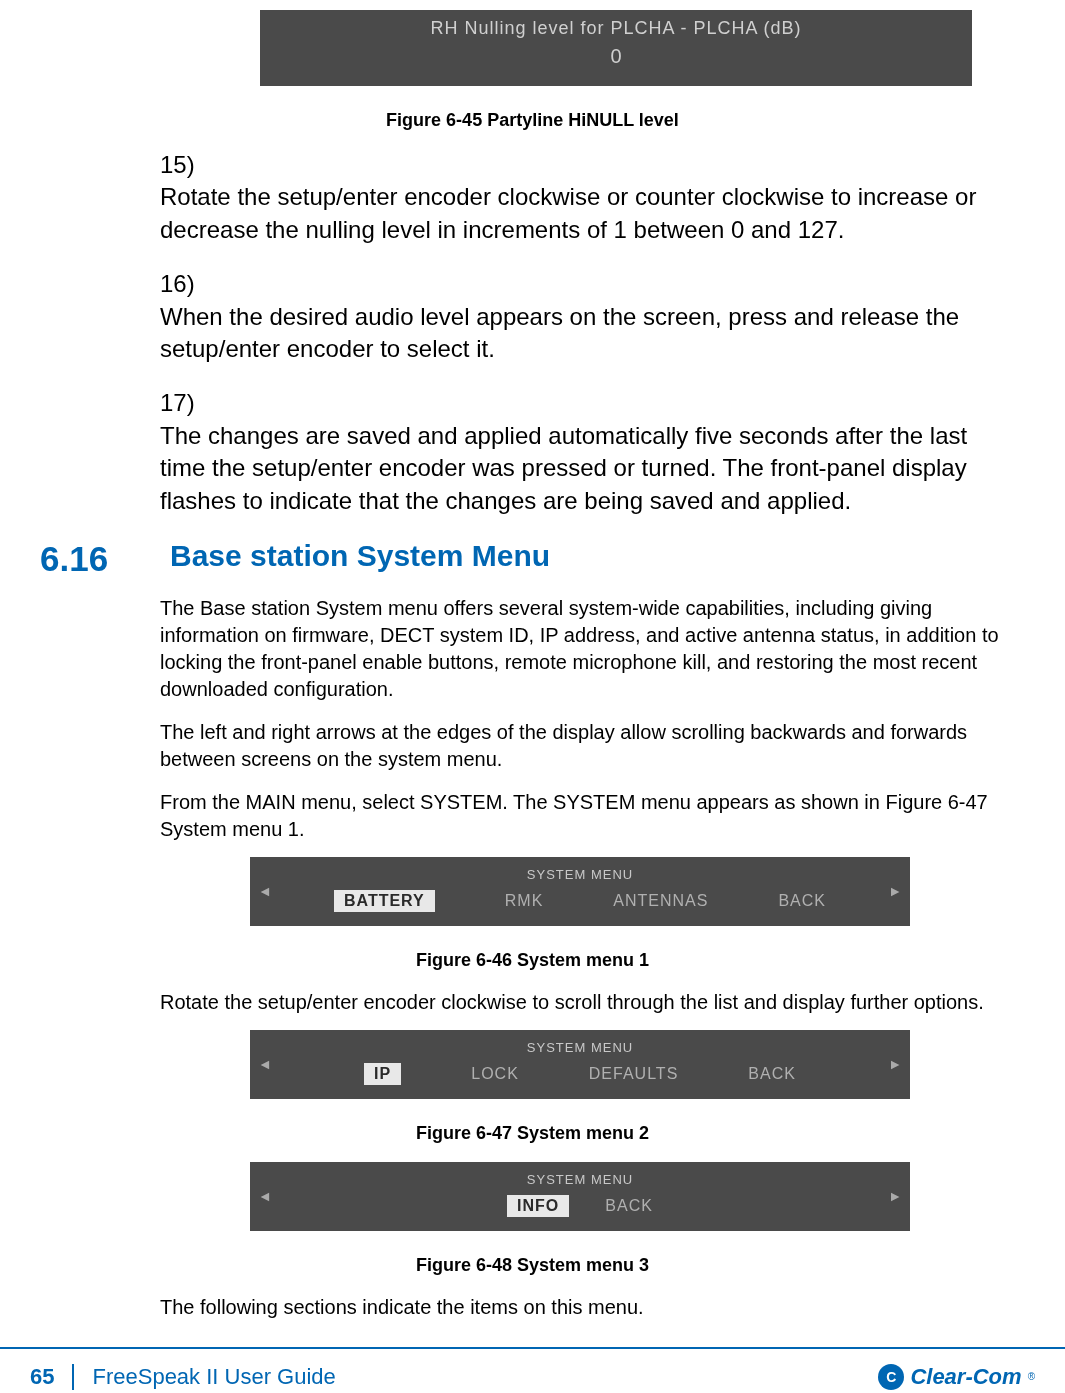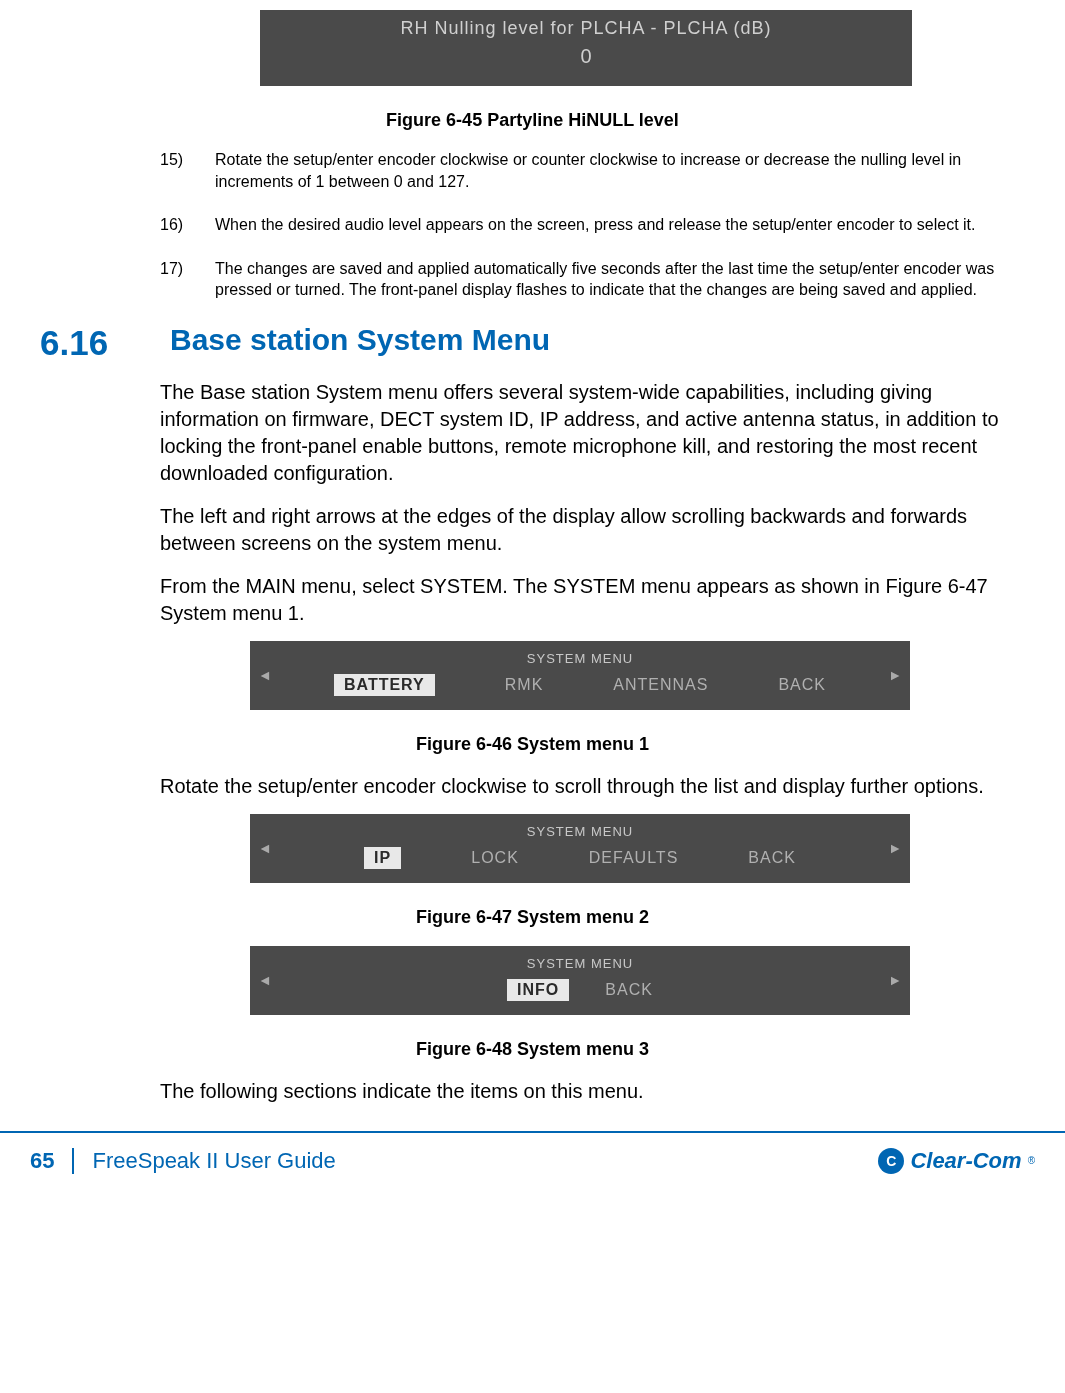--- a/index.html
+++ b/index.html
@@ -18,21 +18,21 @@
     background: #4a4a4a;
     color: #d0d0d0;
     margin: 10px auto 0 auto;
     padding: 8px 0 18px 0;
     text-align: center;
     font-family: Arial, sans-serif;
     font-size: 18px;
     position: relative;
   }
   .lcd-display.first {
-    width: 652px;
+    width: 712px;
     margin-left: 220px;
   }
   .lcd-display.menu {
     width: 660px;
     margin-left: 210px;
     padding: 10px 0 14px 0;
   }
   .lcd-title {
     font-size: 18px;
     letter-spacing: 1px;
@@ -82,22 +82,23 @@
     font-size: 18px;
     margin: 24px 0 18px 0;
   }
   .step-list {
     margin: 0 30px 0 120px;
     padding: 0;
   }
   .step-item {
     display: flex;
     margin-bottom: 22px;
-    font-size: 16px;
+    font-size: 24px;
     line-height: 1.35;
+    flex-direction: column;
   }
   .step-num {
     min-width: 55px;
   }
   .step-text {
     flex: 1;
   }
   .section-header {
     display: flex;
     margin: 20px 0 10px 0;

